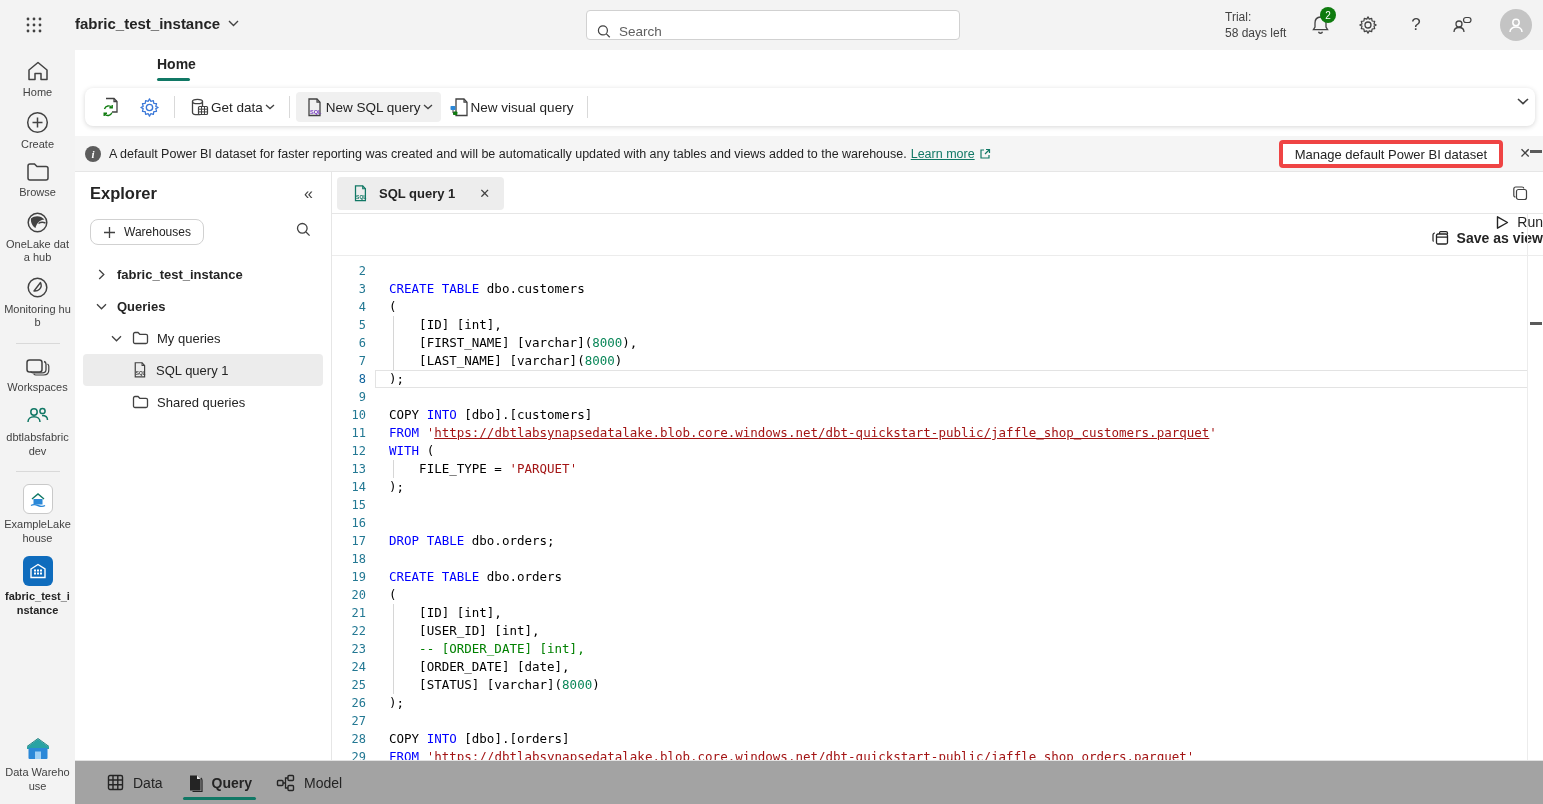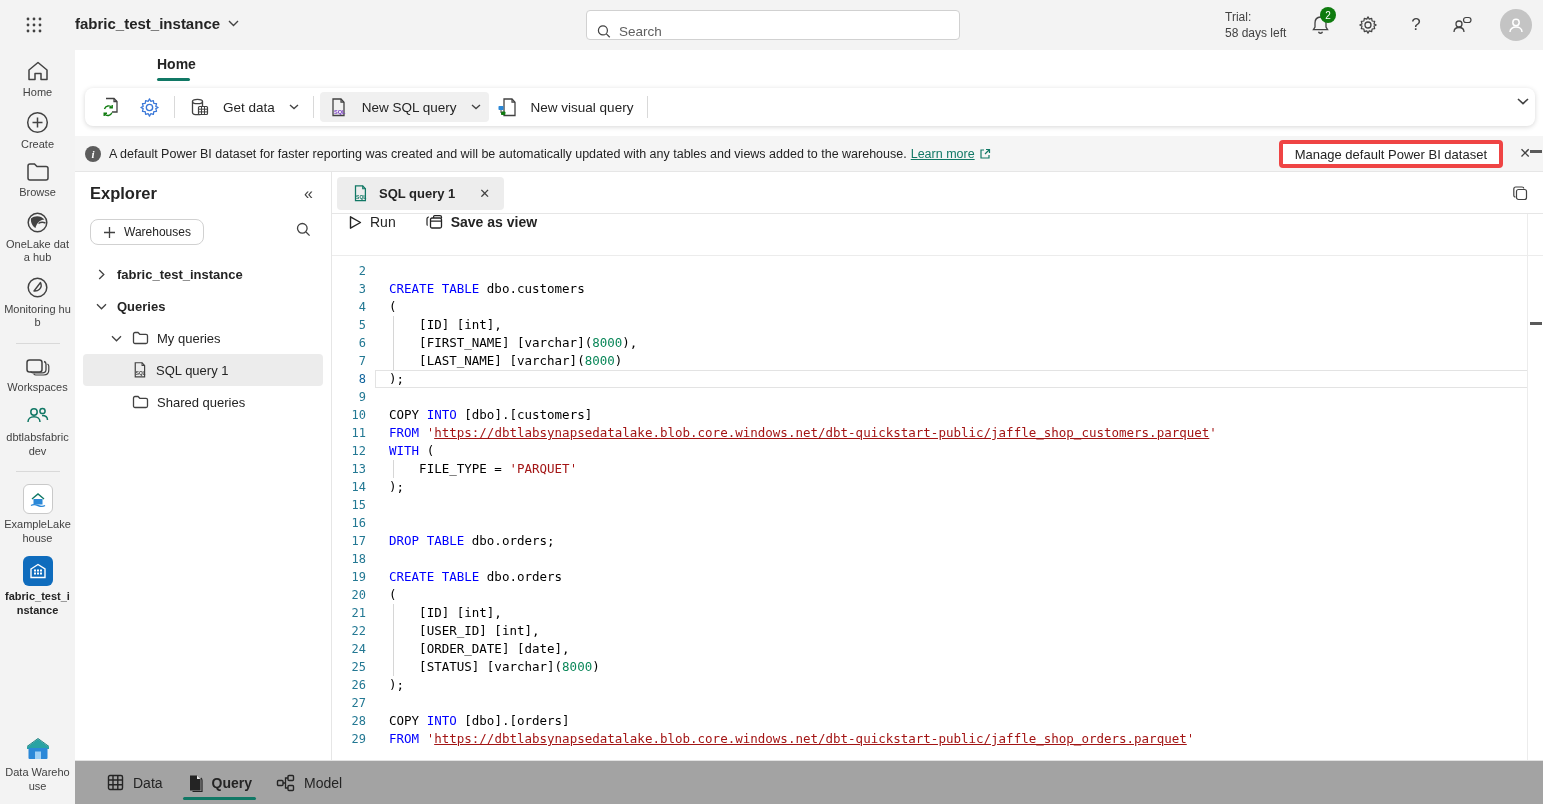--- a/index.html
+++ b/index.html
@@ -22,21 +22,21 @@
 
   
   .home-row { position:absolute; left:75px; top:50px; right:0; height:36px; background:#fff; }
   .home-tab { position:absolute; left:82px; top:6px; font-size:14px; font-weight:600; cursor:pointer; }
   .home-underline { position:absolute; left:82px; top:28px; width:33px; height:3px; border-radius:2px; background:#117865; }
   .share-btn { position:absolute; right:7px; top:3px; height:26px; background:#117865; color:#fff; border:none; border-radius:4px; font-size:13px; display:flex; align-items:center; gap:6px; padding:0 12px; cursor:pointer; font-family:"Liberation Sans",sans-serif;margin-top:40px; }
 
   
   .ribbon-band { position:absolute; left:75px; top:86px; right:0; height:50px; background:#fff; }
   .ribbon-card { position:absolute; left:10px; top:2px; right:8px; height:38px; background:#fff; border-radius:8px; box-shadow:0 1px 5px rgba(0,0,0,.16); display:flex; align-items:center; padding:0 8px; }
-  .rb-btn { display:flex; align-items:center; gap:14px; height:30px; padding:0 8px; border-radius:4px; font-size:13.5px; color:#242424; cursor:pointer; }
+  .rb-btn { display:flex; align-items:center; gap:2px; height:30px; padding:0 8px; border-radius:4px; font-size:13.5px; color:#242424; cursor:pointer; }
   .rb-btn.hl { background:#f0f0f0; }
   .rb-divider { width:1px; height:22px; background:#d9d9d9; margin:0 6px; }
   .rb-expand { position:absolute; right:14px; top:12px; cursor:pointer; }
 
   
   .banner { position:absolute; left:75px; top:136px; right:0; height:36px; background:#f5f5f5; border-bottom:1px solid #e6e6e6; display:flex; align-items:center; }
   .info-ico { width:16px; height:16px; border-radius:50%; background:#5c5c5c; color:#fff; font-size:11px; font-weight:700; display:flex; align-items:center; justify-content:center; margin:0 8px 0 10px; font-family:"Liberation Serif",serif; font-style:italic; }
   .banner-text { font-size:12.5px; color:#242424; }
   .learn-more { color:#117865; text-decoration:underline; margin-left:4px; cursor:pointer; display:inline-flex; align-items:center; gap:4px; font-size:12.5px; }
   .manage-btn { position:absolute; right:40px; top:4px; height:28px; background:#fff; border:4px solid #ef4444; border-radius:4px; font-size:13px; color:#242424; padding:0 12px; cursor:pointer; font-family:"Liberation Sans",sans-serif; }
@@ -71,21 +71,21 @@
   .tree-row .t-label { white-space:nowrap; }
   .tree-row.bold .t-label { font-weight:600; }
 
   
   .editor-pane { position:absolute; left:257px; top:0; right:0; bottom:0; }
   .tabbar { position:absolute; left:0; top:0; right:0; height:42px; border-bottom:1px solid #e6e6e6; }
   .qtab { position:absolute; left:5px; top:5px; height:33px; background:#ededed; border-radius:4px; display:flex; align-items:center; gap:10px; padding:0 14px; cursor:pointer; }
   .qtab .qt-label { font-size:13px; font-weight:600; }
   .qtab .qt-close { font-size:13px; color:#424242; margin-left:14px; cursor:pointer; }
   .copy-ico { position:absolute; right:14px; top:13px; cursor:pointer; }
-  .toolbar { position:absolute; left:0; top:42px; right:0; height:42px; border-bottom:1px solid #ececec; display:flex; align-items:flex-start; }
+  .toolbar { position:absolute; left:0; top:42px; right:0; height:42px; border-bottom:1px solid #ececec; display:flex; align-items:flex-end;flex-direction:column; }
   .tool-btn { display:flex; align-items:center; gap:8px; font-size:14px; color:#242424; margin-left:17px; cursor:pointer; }
   .tool-btn + .tool-btn { margin-left:30px;font-weight:bold; }
 
   
   .code { position:absolute; left:0; top:84px; right:0; bottom:0; padding-top:6px; font-family:"DejaVu Sans Mono","Liberation Mono",monospace; font-size:12.5px; overflow:hidden; background:#fff; }
   .cline { position:relative; height:18px; line-height:18px; display:flex; white-space:pre; }
   .cline .ln { width:34px; text-align:right; color:#237893; flex:none; font-size:12px; }
   .cline .ltext { padding-left:23px; position:relative; }
   .cline.guide .ltext::before { content:""; position:absolute; left:27px; top:0; bottom:0; border-left:1px solid #d6d6d6; }
   .cline.cur .ln { color:#0e639c; }
@@ -488,20 +488,21 @@
           <div class="cline guide"><span class="ln">13</span><span class="ltext"><span class="tk-pl">    FILE_TYPE = </span><span class="tk-str">'PARQUET'</span></span></div>
           <div class="cline"><span class="ln">14</span><span class="ltext"><span class="tk-pl">);</span></span></div>
           <div class="cline"><span class="ln">15</span><span class="ltext"></span></div>
           <div class="cline"><span class="ln">16</span><span class="ltext"></span></div>
           <div class="cline"><span class="ln">17</span><span class="ltext"><span class="tk-kw">DROP TABLE</span><span class="tk-pl"> dbo.orders;</span></span></div>
           <div class="cline"><span class="ln">18</span><span class="ltext"></span></div>
           <div class="cline"><span class="ln">19</span><span class="ltext"><span class="tk-kw">CREATE TABLE</span><span class="tk-pl"> dbo.orders</span></span></div>
           <div class="cline"><span class="ln">20</span><span class="ltext"><span class="tk-pl">(</span></span></div>
           <div class="cline guide"><span class="ln">21</span><span class="ltext"><span class="tk-pl">    [ID] [int],</span></span></div>
           <div class="cline guide"><span class="ln">22</span><span class="ltext"><span class="tk-pl">    [USER_ID] [int],</span></span></div>
+          <div class="cline guide"><span class="ln">23</span><span class="ltext"><span class="tk-cmt">    -- [ORDER_DATE] [int],</span></span></div>
           <div class="cline guide"><span class="ln">24</span><span class="ltext"><span class="tk-pl">    [ORDER_DATE] [date],</span></span></div>
           <div class="cline guide"><span class="ln">25</span><span class="ltext"><span class="tk-pl">    [STATUS] [varchar](</span><span class="tk-num">8000</span><span class="tk-pl">)</span></span></div>
           <div class="cline"><span class="ln">26</span><span class="ltext"><span class="tk-pl">);</span></span></div>
           <div class="cline"><span class="ln">27</span><span class="ltext"></span></div>
           <div class="cline"><span class="ln">28</span><span class="ltext"><span class="tk-pl">COPY </span><span class="tk-kw">INTO</span><span class="tk-pl"> [dbo].[orders]</span></span></div>
           <div class="cline"><span class="ln">29</span><span class="ltext"><span class="tk-kw">FROM</span><span class="tk-pl"> </span><span class="tk-str">'</span><span class="tk-url">https://dbtlabsynapsedatalake.blob.core.windows.net/dbt-quickstart-public/jaffle_shop_orders.parquet</span><span class="tk-str">'</span></span></div>
         </div>
       <div class="vscroll">
           <div class="scroll-marker" style="position:fixed;"></div>
         </div>

